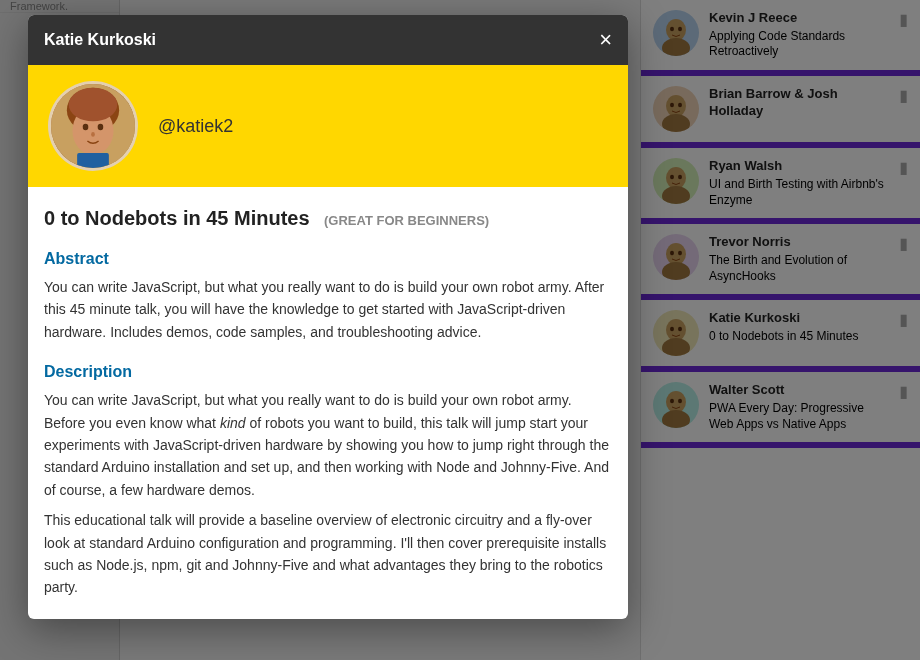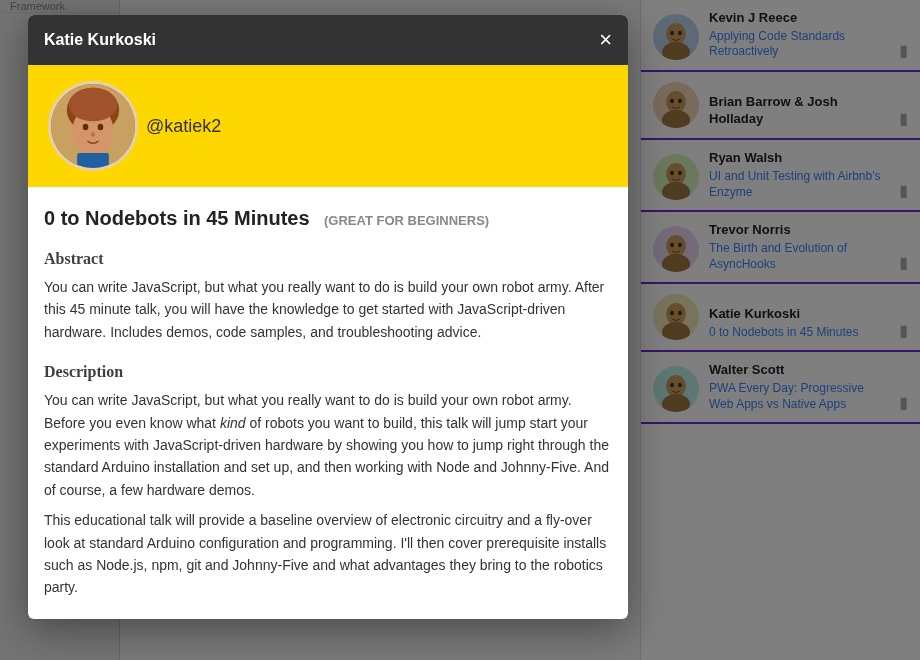--- a/index.html
+++ b/index.html
@@ -25,23 +25,23 @@
       top: 0;
       width: 280px;
       height: 660px;
       background: #fff;
       border-left: 1px solid #ddd;
       overflow: hidden;
     }
 
     .speaker-item {
       display: flex;
-      align-items: flex-end;
+      align-items: flex-start;
       padding: 10px 12px;
-      border-bottom: 2px solid #6d28d9;
+      border-bottom: 6px solid #6d28d9;
       gap: 10px;
     }
 
     .speaker-avatar {
       width: 46px;
       height: 46px;
       border-radius: 50%;
       background: #ccc;
       flex-shrink: 0;
       overflow: hidden;
@@ -57,21 +57,21 @@
 
     .speaker-name {
       font-weight: 700;
       font-size: 13px;
       color: #222;
       line-height: 1.3;
     }
 
     .speaker-talk {
       font-size: 12px;
-      color: #3b82f6;
+      color: #000000;
       line-height: 1.3;
       margin-top: 2px;
     }
 
     .bookmark-icon {
       color: #aaa;
       font-size: 16px;
       flex-shrink: 0;
     }
 
@@ -127,21 +127,21 @@
       line-height: 1;
       color: #fff;
       background: none;
       border: none;
     }
 
     .modal-profile {
       background: #FFD700;
       display: flex;
       align-items: center;
-      gap: 8px;
+      gap: 20px;
       padding: 16px 20px;
       flex-shrink: 0;
     }
 
     .modal-avatar {
       width: 90px;
       height: 90px;
       border-radius: 50%;
       background: #c8a060;
       overflow: hidden;
@@ -182,24 +182,23 @@
       font-size: 13px;
       font-weight: 600;
       color: #888;
       margin-left: 10px;
       display: inline;
     }
 
     .section-title {
       font-size: 16px;
       font-weight: 700;
-      color: #404040;
+      color: #0369a1;
       margin-top: 20px;
       margin-bottom: 8px;
-      font-family: Liberation Serif, serif;
     }
 
     .body-text {
       font-size: 14px;
       color: #333;
       line-height: 1.6;
     }
 
     .body-text em {
       font-style: italic;
@@ -274,21 +273,21 @@
         <rect width="46" height="46" fill="transparent"></rect>
         <ellipse cx="23" cy="20" rx="10" ry="11" fill="#c8a060"></ellipse>
         <ellipse cx="23" cy="38" rx="14" ry="10" fill="#a07840"></ellipse>
         <ellipse cx="19" cy="19" rx="2" ry="2.2" fill="#5a3010"></ellipse>
         <ellipse cx="27" cy="19" rx="2" ry="2.2" fill="#5a3010"></ellipse>
         <path d="M19 25 Q23 28 27 25" stroke="#8B4513" stroke-width="1" fill="none"></path>
       </svg>
     </div>
     <div class="speaker-info">
       <div class="speaker-name">Ryan Walsh</div>
-      <div class="speaker-talk">UI and Unit Testing with Airbnb's Enzyme</div>
+      <div class="speaker-talk">UI and Birth Testing with Airbnb's Enzyme</div>
     </div>
     <span class="bookmark-icon">▮</span>
   </div>
       <div class="speaker-item">
     <div class="speaker-avatar av-trevor">
       <svg width="46" height="46" viewBox="0 0 46 46" xmlns="http://www.w3.org/2000/svg">
         <rect width="46" height="46" fill="transparent"></rect>
         <ellipse cx="23" cy="20" rx="10" ry="11" fill="#c8a060"></ellipse>
         <ellipse cx="23" cy="38" rx="14" ry="10" fill="#a07840"></ellipse>
         <ellipse cx="19" cy="19" rx="2" ry="2.2" fill="#5a3010"></ellipse>

